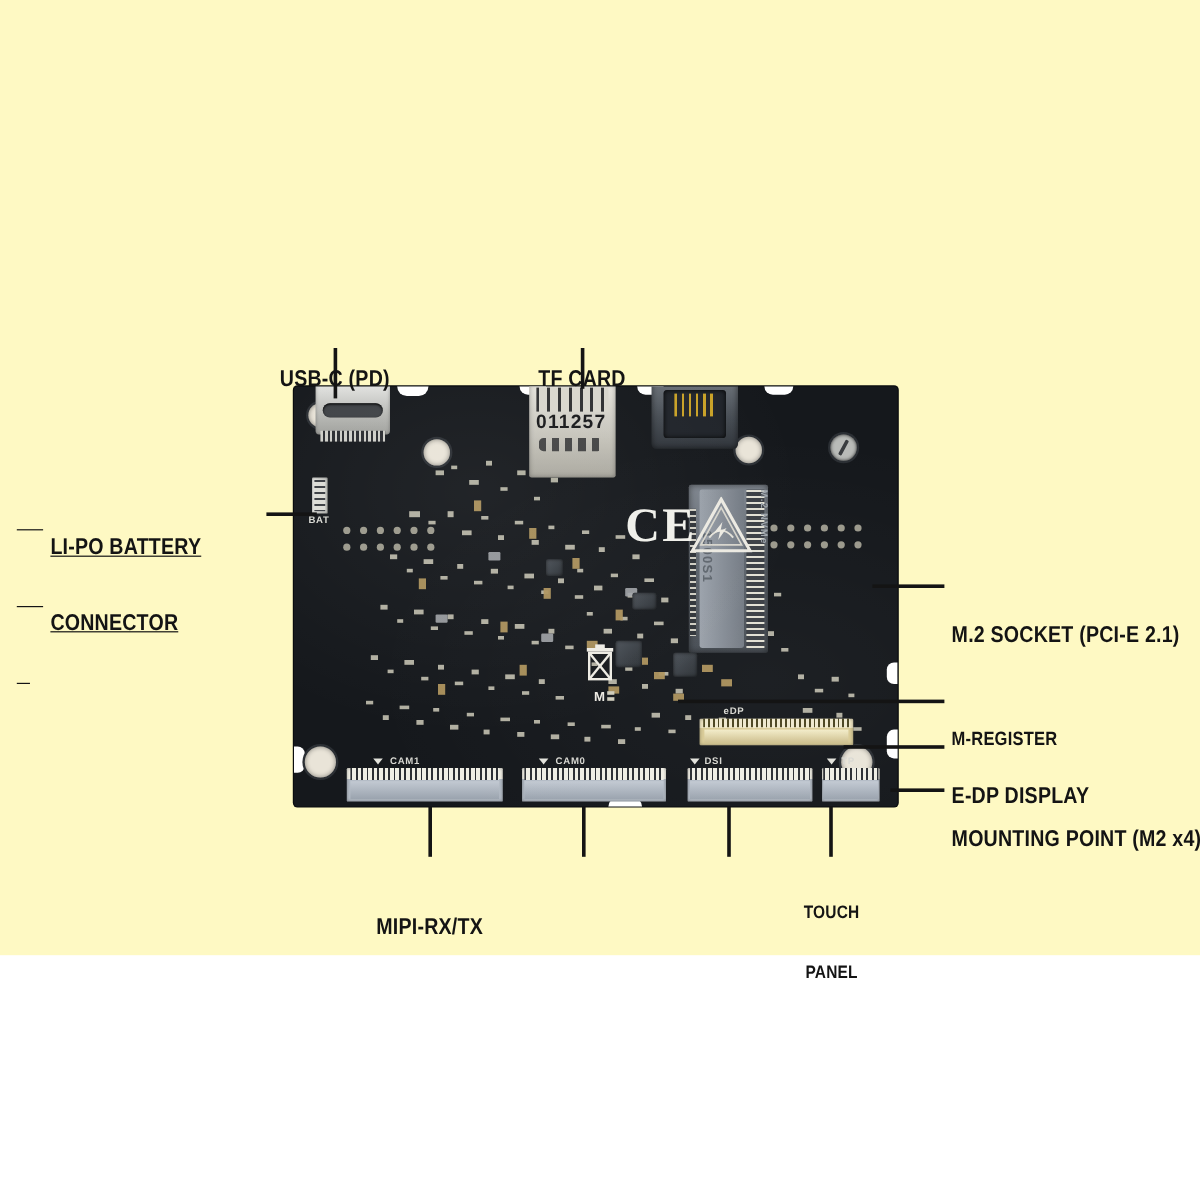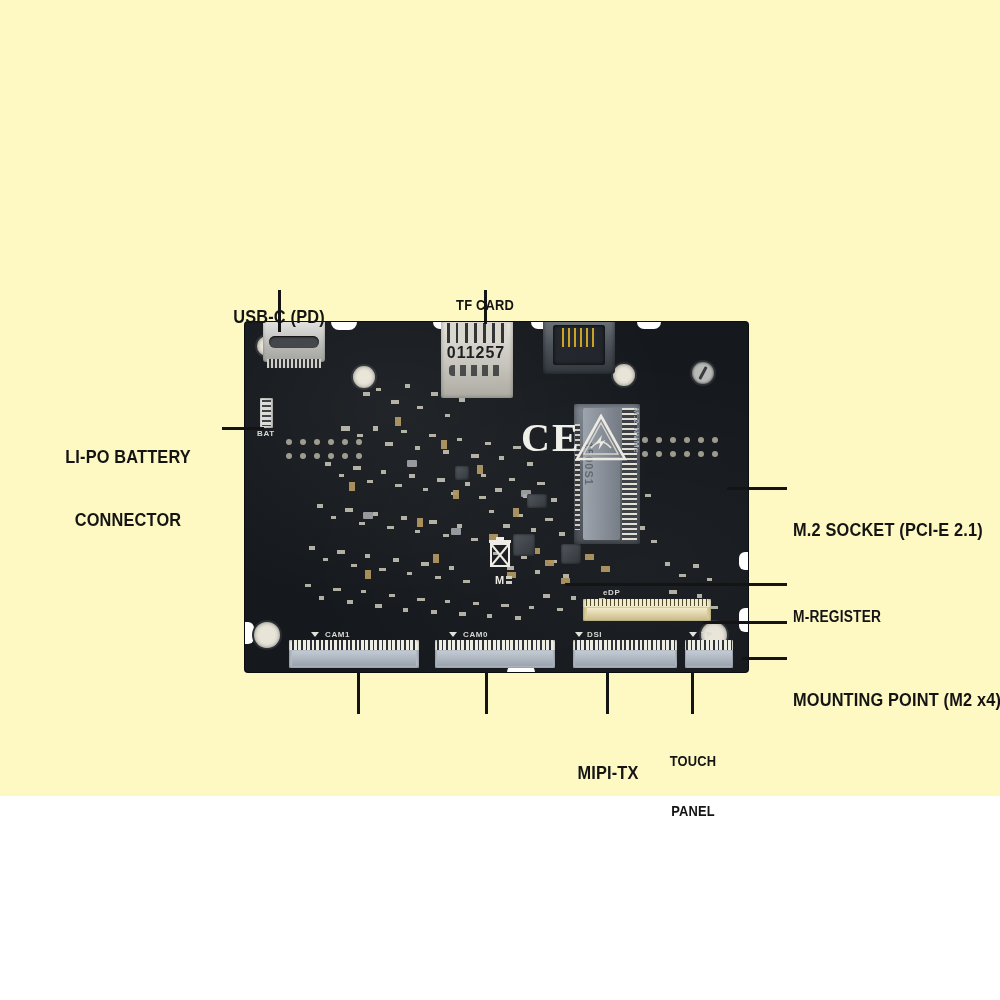--- a/index.html
+++ b/index.html
@@ -11,21 +11,21 @@
     position:absolute;
     font-family:"Liberation Sans",sans-serif;
     font-weight:700;
     color:#141414;
     letter-spacing:.2px;
     line-height:1.12;
     white-space:pre;
     transform-origin:left top;
   }
   .lbl.right{text-align:left;}
-  .lbl.left{text-align:center;}
+  .lbl.left{text-align:left;text-decoration:underline;}
   .lbl.center{text-align:center;}
   .lbl span{display:block;transform:scaleX(.86);transform-origin:inherit;}
   .lbl.center span{transform-origin:center top;}
   .lbl.left span{transform-origin:right top;}
 
   .leader{position:absolute;background:#141414;}
 
   
   #board{
     position:absolute;
@@ -405,46 +405,49 @@
   <div class="leader" style="left:485px;top:672px;width:3px;height:42px;"></div>
 
   <div class="leader" style="left:606px;top:672px;width:3px;height:42px;"></div>
 
   <div class="leader" style="left:691px;top:672px;width:3px;height:42px;"></div>
 
   <div class="lbl center" style="left:180px;top:263px;width:198px;font-size:19px;">
     <span>USB-C (PD)</span>
   </div>
 
-  <div class="lbl center" style="left:386px;top:263px;width:198px;font-size:15px;">
+  <div class="lbl center" style="left:386px;top:263px;width:198px;font-size:19px;">
     <span>TF CARD</span>
   </div>
 
   <div class="lbl left" style="left:14px;top:403px;width:200px;font-size:19px;">
     <span>LI-PO BATTERY</span>
     <span>CONNECTOR</span>
   </div>
 
   <div class="lbl right" style="left:793px;top:476px;font-size:19px;">
     <span>M.2 SOCKET (PCI-E 2.1)</span>
   </div>
 
   <div class="lbl right" style="left:793px;top:572px;font-size:16px;">
     <span>M-REGISTER</span>
   </div>
 
+  <div class="lbl right" style="left:793px;top:610px;font-size:19px;">
+    <span>E-DP DISPLAY</span>
+  </div>
 
   <div class="lbl right" style="left:793px;top:646px;font-size:19px;">
     <span>MOUNTING POINT (M2 x4)</span>
   </div>
 
-
-
-  <div class="lbl center" style="left:528px;top:719px;width:160px;font-size:19px;">
-    <span>MIPI-TX</span>
-  </div>
+  <div class="lbl center" style="left:258px;top:719px;width:200px;font-size:19px;">
+    <span>MIPI-RX/TX</span>
+  </div>
+
+
 
   <div class="lbl center" style="left:632px;top:719px;width:122px;font-size:15px;">
     <span>TOUCH</span>
     <span>PANEL</span>
   </div>
 
 </div>
 
 </body></html>

